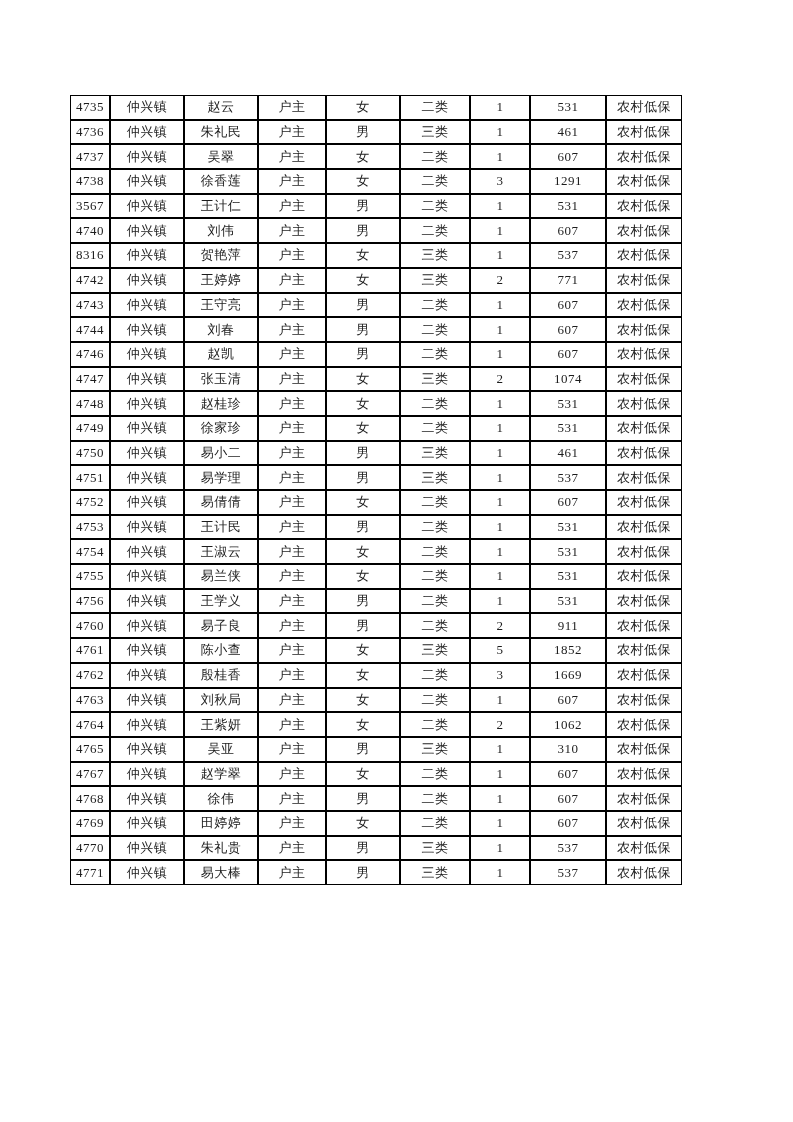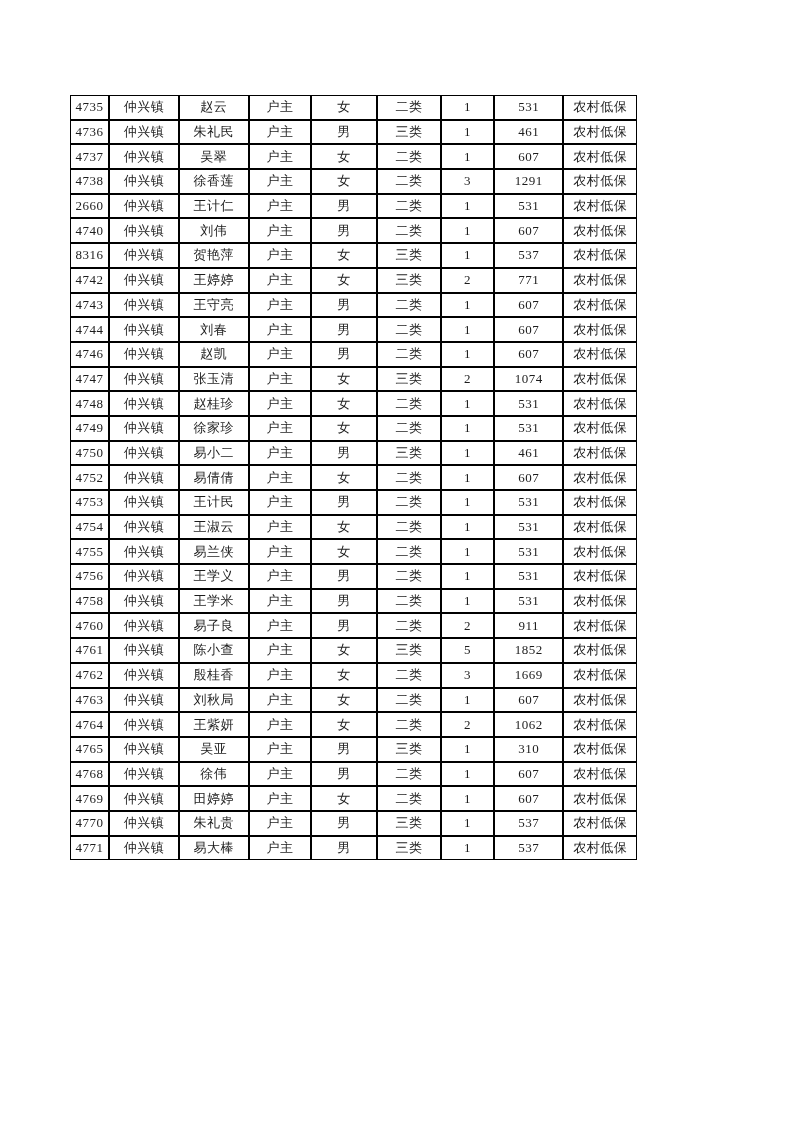--- a/index.html
+++ b/index.html
@@ -10,21 +10,21 @@
     width: 793px;
     height: 1122px;
     background: #ffffff;
     position: relative;
     font-family: "Liberation Serif", "DejaVu Serif", serif;
   }
   .sheet {
     position: absolute;
     left: 0;
     top: 0;
-    width: 637px;
+    width: 793px;
     height: 1122px;
     background: #ffffff;
     overflow: hidden;
   }
   table.welfare {
     position: absolute;
     left: 70px;
     top: 95px;
     border-collapse: separate;
     border-spacing: 0;
@@ -108,21 +108,21 @@
           <td>仲兴镇</td>
           <td>徐香莲</td>
           <td>户主</td>
           <td>女</td>
           <td>二类</td>
           <td>3</td>
           <td>1291</td>
           <td>农村低保</td>
         </tr>
         <tr>
-          <td>2660</td>
+          <td>3567</td>
           <td>仲兴镇</td>
           <td>王计仁</td>
           <td>户主</td>
           <td>男</td>
           <td>二类</td>
           <td>1</td>
           <td>531</td>
           <td>农村低保</td>
         </tr>
         <tr>
@@ -229,20 +229,31 @@
           <td>仲兴镇</td>
           <td>易小二</td>
           <td>户主</td>
           <td>男</td>
           <td>三类</td>
           <td>1</td>
           <td>461</td>
           <td>农村低保</td>
         </tr>
         <tr>
+          <td>4751</td>
+          <td>仲兴镇</td>
+          <td>易学理</td>
+          <td>户主</td>
+          <td>男</td>
+          <td>三类</td>
+          <td>1</td>
+          <td>537</td>
+          <td>农村低保</td>
+        </tr>
+        <tr>
           <td>4752</td>
           <td>仲兴镇</td>
           <td>易倩倩</td>
           <td>户主</td>
           <td>女</td>
           <td>二类</td>
           <td>1</td>
           <td>607</td>
           <td>农村低保</td>
         </tr>
@@ -276,31 +287,20 @@
           <td>女</td>
           <td>二类</td>
           <td>1</td>
           <td>531</td>
           <td>农村低保</td>
         </tr>
         <tr>
           <td>4756</td>
           <td>仲兴镇</td>
           <td>王学义</td>
-          <td>户主</td>
-          <td>男</td>
-          <td>二类</td>
-          <td>1</td>
-          <td>531</td>
-          <td>农村低保</td>
-        </tr>
-        <tr>
-          <td>4758</td>
-          <td>仲兴镇</td>
-          <td>王学米</td>
           <td>户主</td>
           <td>男</td>
           <td>二类</td>
           <td>1</td>
           <td>531</td>
           <td>农村低保</td>
         </tr>
         <tr>
           <td>4760</td>
           <td>仲兴镇</td>
@@ -358,20 +358,31 @@
         </tr>
         <tr>
           <td>4765</td>
           <td>仲兴镇</td>
           <td>吴亚</td>
           <td>户主</td>
           <td>男</td>
           <td>三类</td>
           <td>1</td>
           <td>310</td>
+          <td>农村低保</td>
+        </tr>
+        <tr>
+          <td>4767</td>
+          <td>仲兴镇</td>
+          <td>赵学翠</td>
+          <td>户主</td>
+          <td>女</td>
+          <td>二类</td>
+          <td>1</td>
+          <td>607</td>
           <td>农村低保</td>
         </tr>
         <tr>
           <td>4768</td>
           <td>仲兴镇</td>
           <td>徐伟</td>
           <td>户主</td>
           <td>男</td>
           <td>二类</td>
           <td>1</td>

